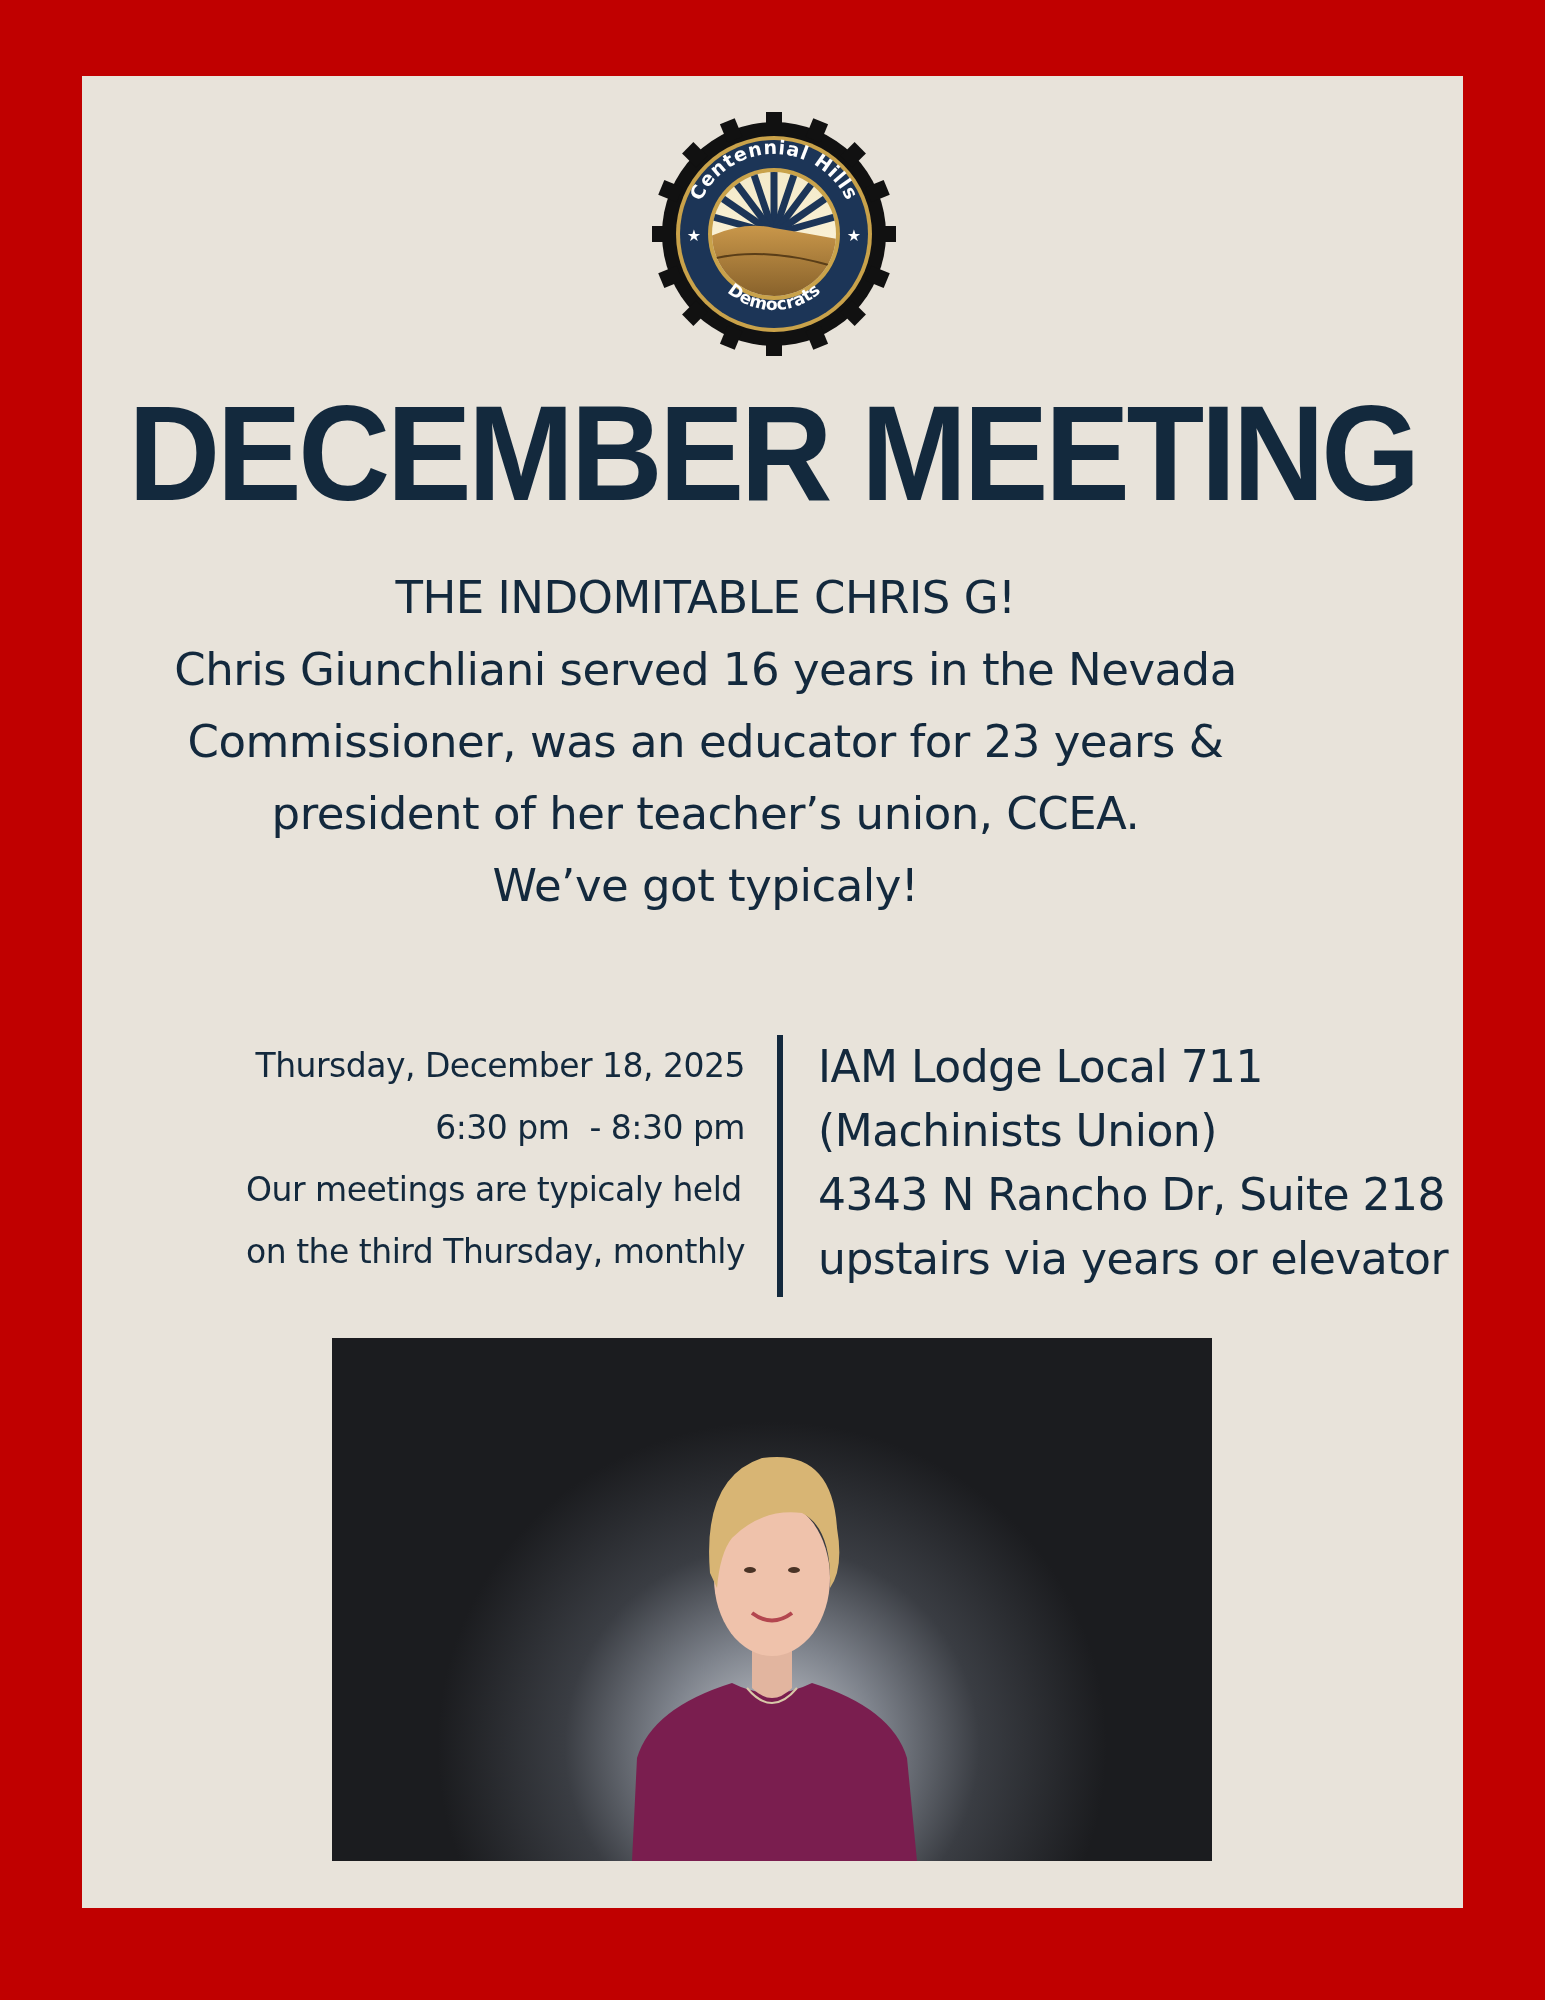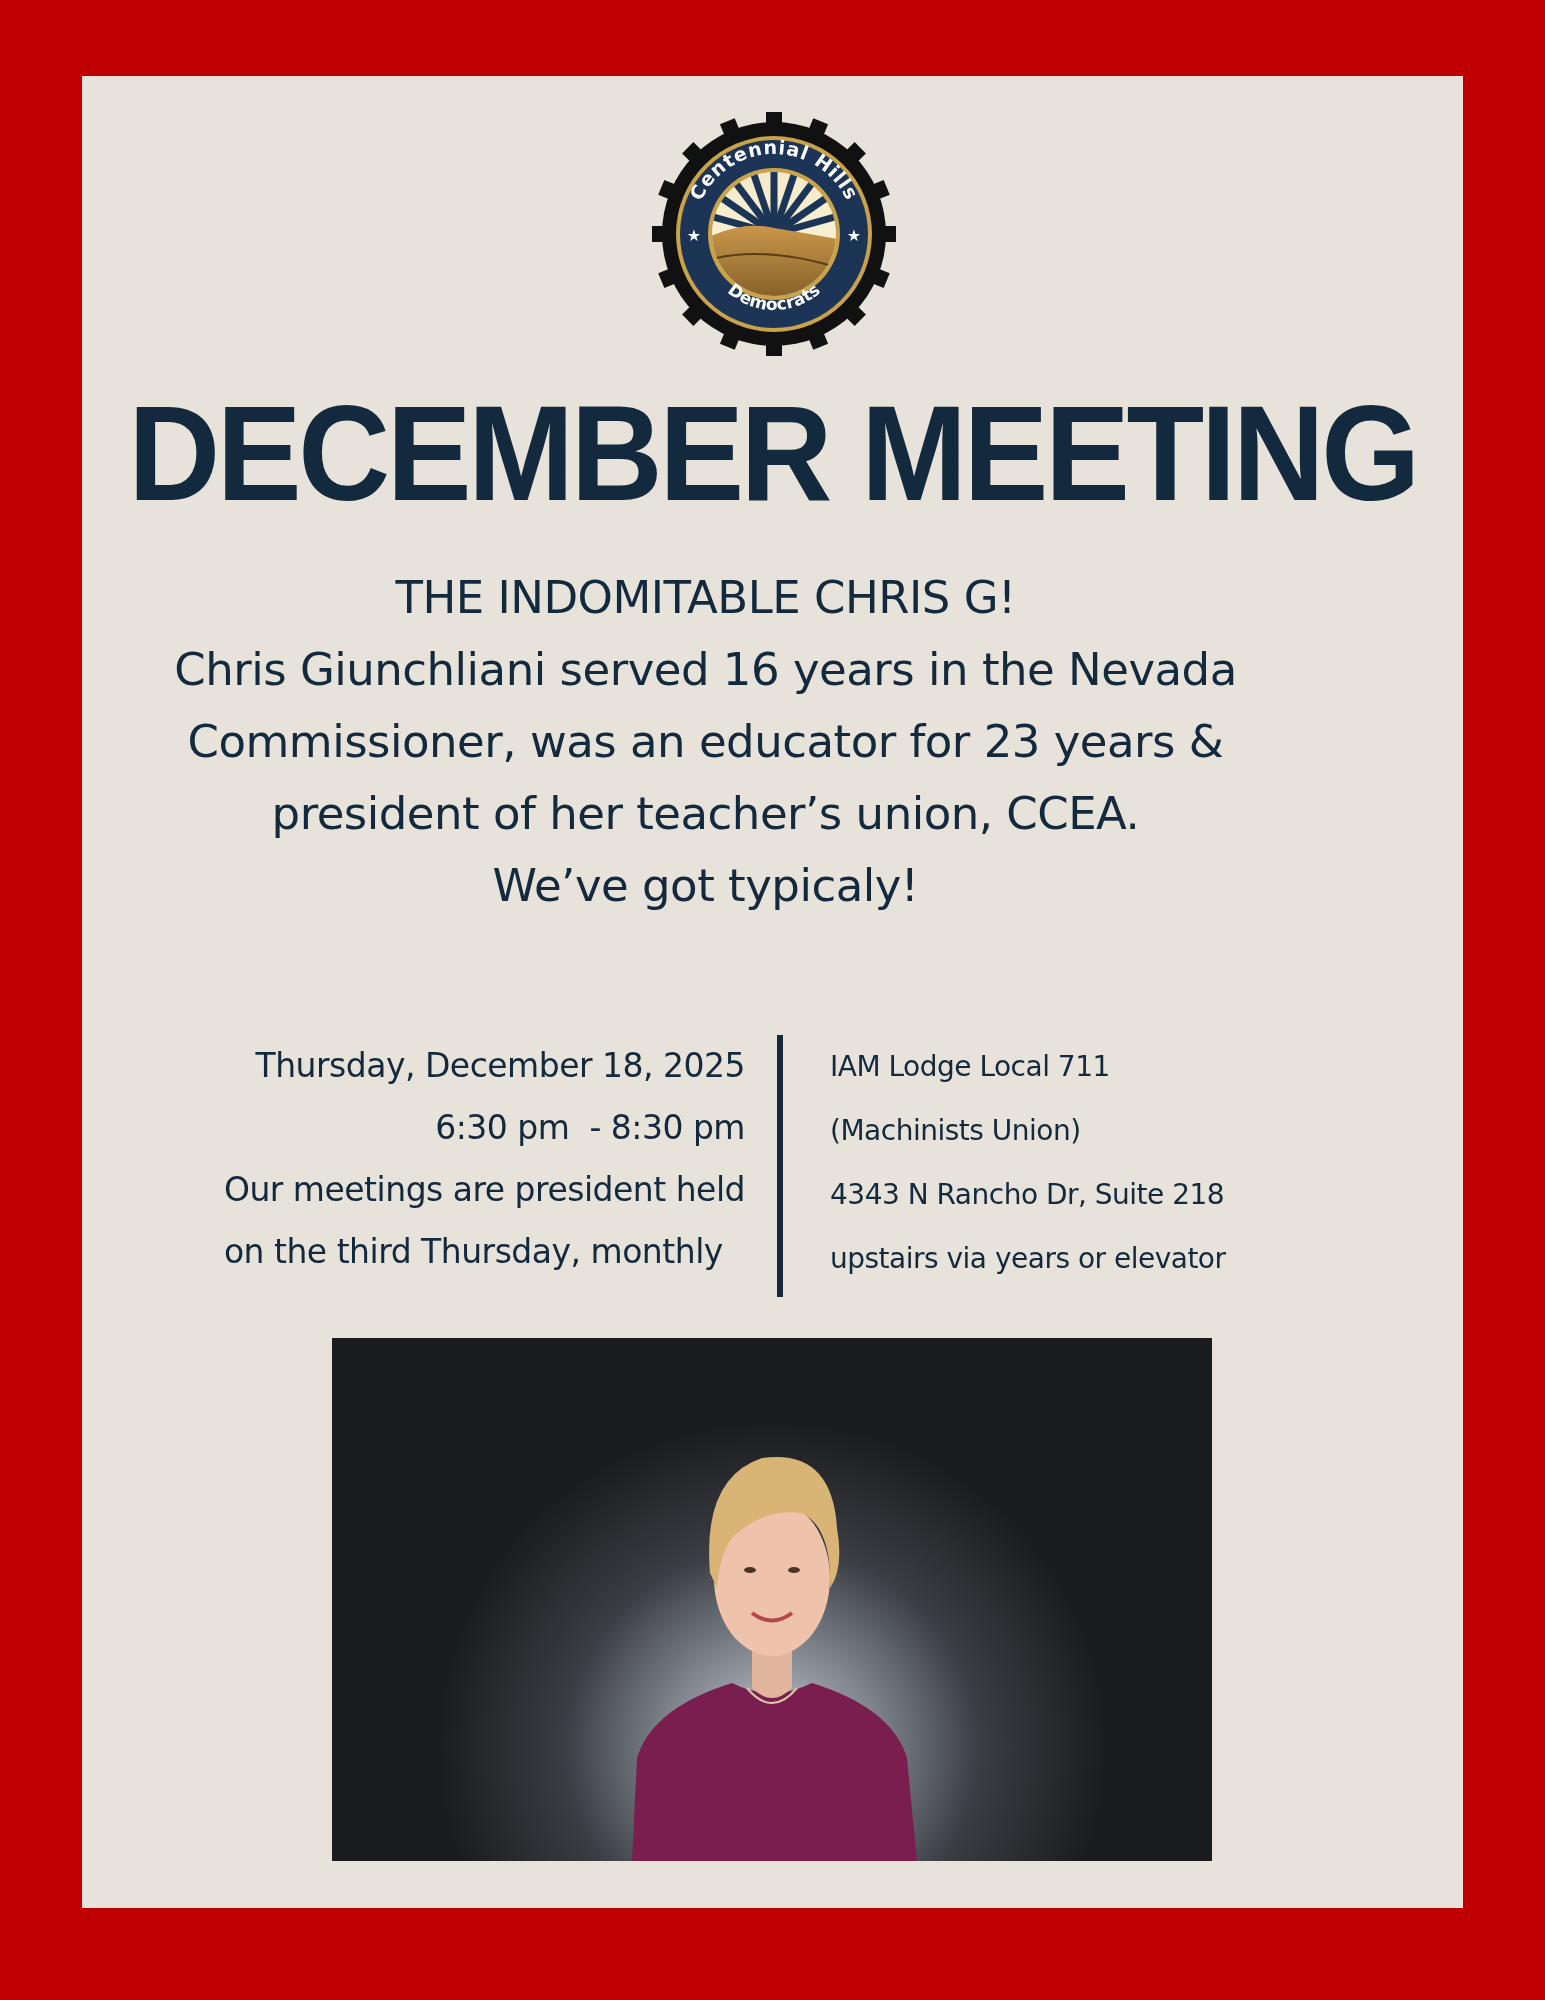--- a/index.html
+++ b/index.html
@@ -61,25 +61,24 @@
       position: absolute;
       left: 777px; top: 1035px;
       width: 6px; height: 262px;
       background: #13293d;
     }
     .right-col {
       position: absolute;
       left: 818px; top: 1035px;
       text-align: left;
       color: #13293d;
-      font-size: 28px;
+      font-size: 44px;
       line-height: 64px;
       letter-spacing: -0.5px;
       white-space: nowrap;
-      margin-left: 12px;
     }
     .photo {
       position: absolute;
       left: 332px; top: 1338px;
       width: 880px; height: 523px;
       background: radial-gradient(ellipse 38% 62% at 50% 78%, #c9ccd2 0%, #7e838c 32%, #3a3d43 62%, #1b1c1f 100%);
       overflow: hidden;
     }
   </style>
 </head>
@@ -165,21 +164,21 @@
   <div>THE INDOMITABLE CHRIS G!</div>
   <div>Chris Giunchliani served 16 years in the Nevada</div>
   <div>Commissioner, was an educator for 23 years &amp;</div>
   <div>president of her teacher’s union, CCEA.</div>
   <div>We’ve got typicaly!</div>
 </div>
 
 <div class="left-col">
   <div>Thursday, December 18, 2025</div>
   <div style="white-space:pre;">6:30 pm  - 8:30 pm</div>
-  <div class="al">Our meetings are president held</div>
+  <div class="al">Our meetings are typicaly held</div>
   <div class="al">on the third Thursday, monthly</div>
 </div>
 
 <div class="divider"></div>
 
 <div class="right-col">
   <div>IAM Lodge Local 711</div>
   <div>(Machinists Union)</div>
   <div>4343 N Rancho Dr, Suite 218</div>
   <div>upstairs via years or elevator</div>

